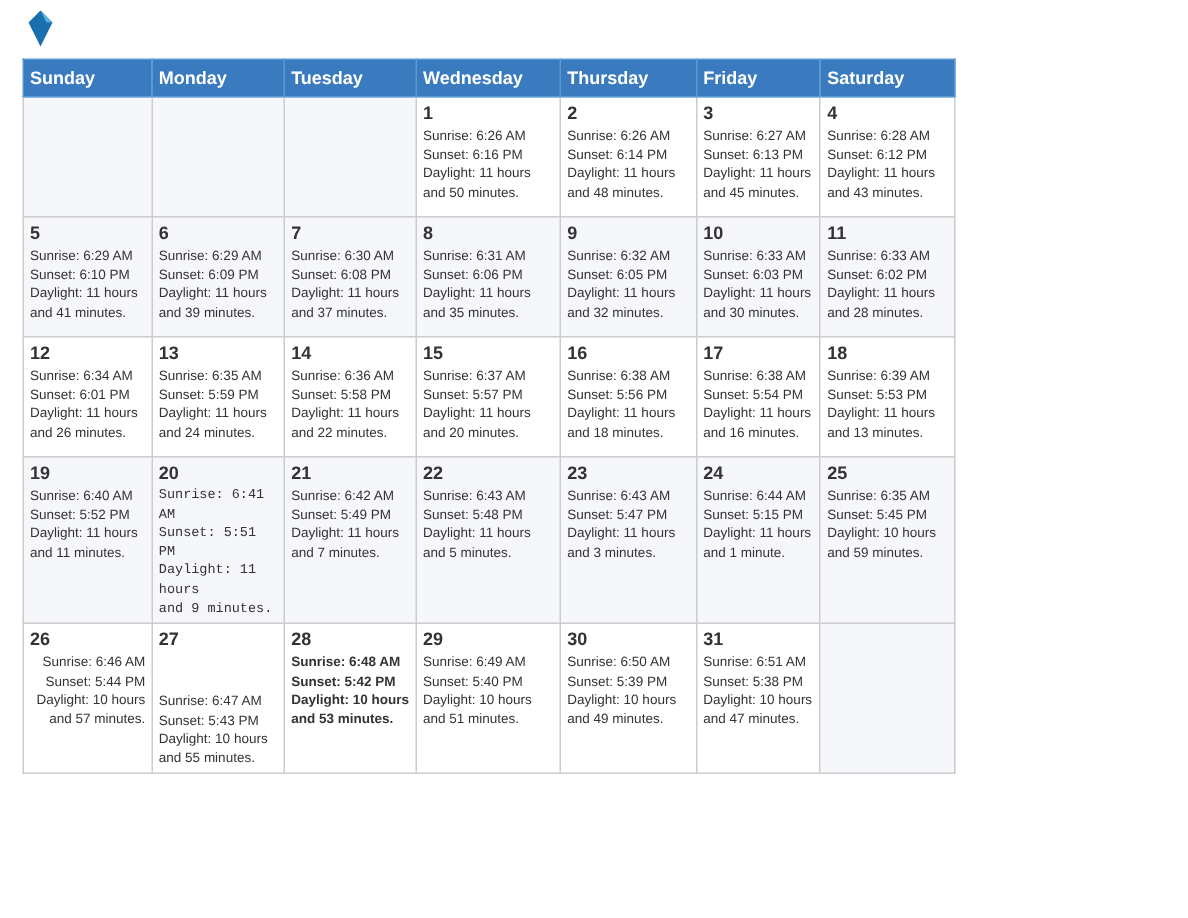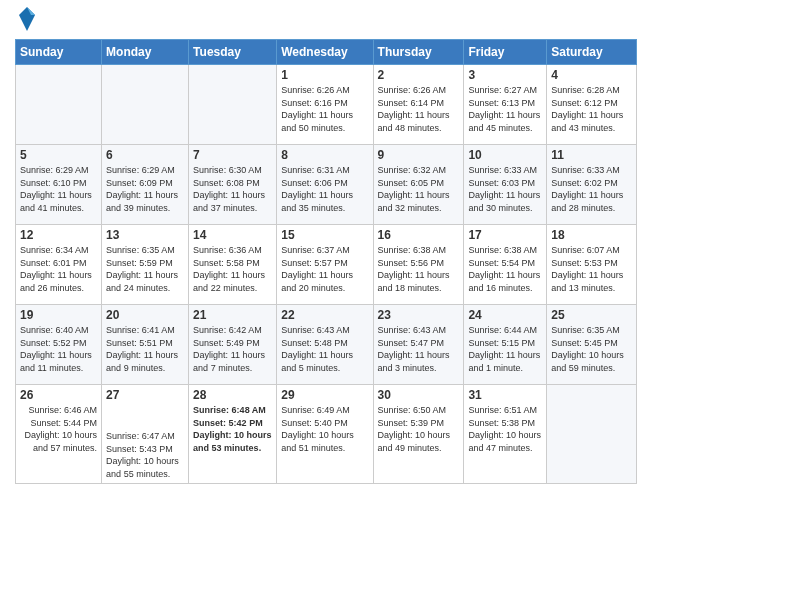--- a/index.html
+++ b/index.html
@@ -258,37 +258,37 @@
           </td>
           <td>
             <span class="day-num">17</span>
             <div class="day-info" style="white-space: pre-line;">Sunrise: 6:38 AM
 Sunset: 5:54 PM
 Daylight: 11 hours
 and 16 minutes.</div>
           </td>
           <td>
             <span class="day-num">18</span>
-            <div class="day-info" style="white-space: pre-line;">Sunrise: 6:07 AM
+            <div class="day-info" style="white-space: pre-line;">Sunrise: 6:39 AM
 Sunset: 5:53 PM
 Daylight: 11 hours
 and 13 minutes.</div>
           </td>
         </tr>
         <tr>
           <td>
             <span class="day-num">19</span>
             <div class="day-info" style="white-space: pre-line;">Sunrise: 6:40 AM
 Sunset: 5:52 PM
 Daylight: 11 hours
 and 11 minutes.</div>
           </td>
           <td>
             <span class="day-num">20</span>
-            <div class="day-info" style="white-space: pre-line;">Sunrise: 6:41 AM
+            <div class="day-info" style="white-space: pre-line; font-family: Liberation Mono, monospace;">Sunrise: 6:41 AM
 Sunset: 5:51 PM
 Daylight: 11 hours
 and 9 minutes.</div>
           </td>
           <td>
             <span class="day-num">21</span>
             <div class="day-info" style="white-space: pre-line;">Sunrise: 6:42 AM
 Sunset: 5:49 PM
 Daylight: 11 hours
 and 7 minutes.</div>

